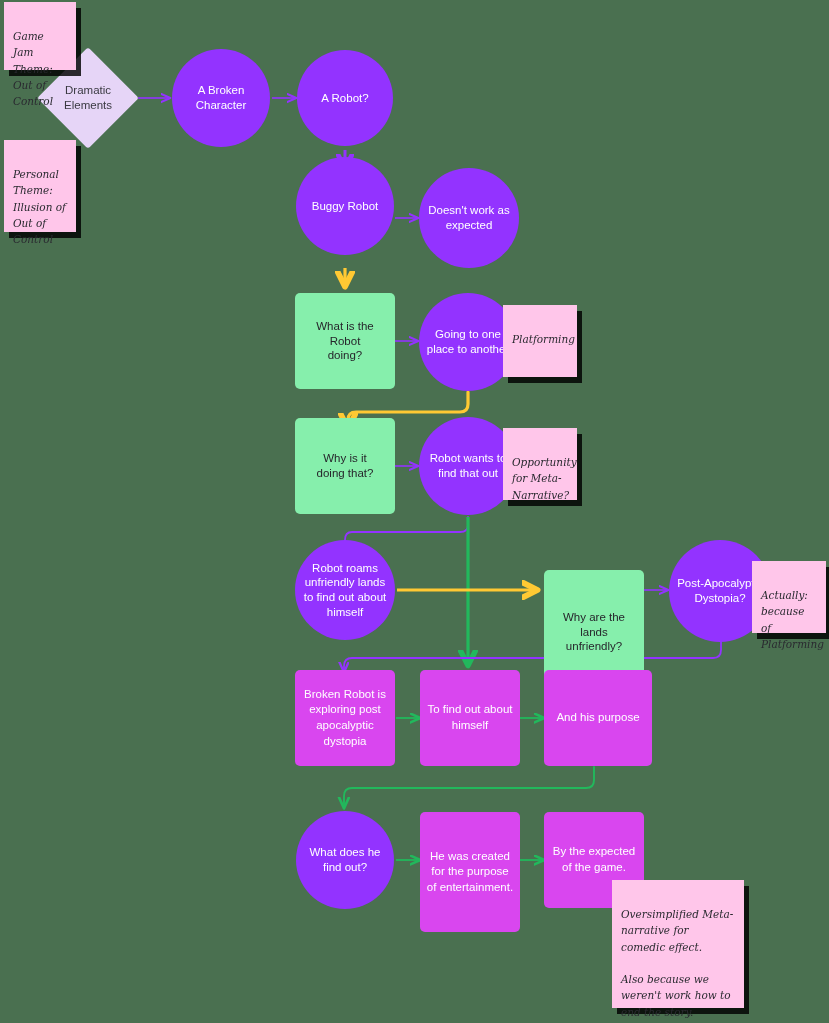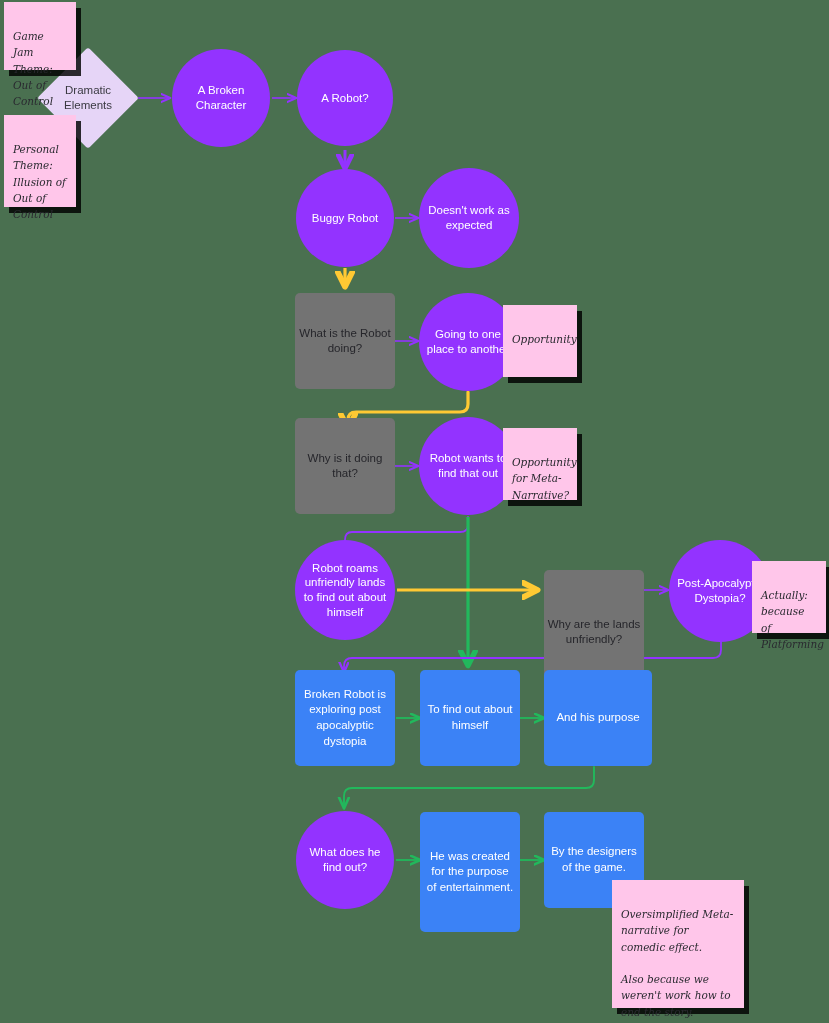--- a/index.html
+++ b/index.html
@@ -33,29 +33,29 @@
   }
   .circle {
     border-radius: 50%;
     background: #9333ff;
     color: #ffffff;
     font-size: 11.5px;
     line-height: 1.28;
     padding: 6px;
   }
   .rect-yellow {
-    background: #737373;
+    background: #86efac;
     color: #26262b;
     border-radius: 5px;
     font-size: 11.5px;
     line-height: 1.3;
-    padding: 2px;
+    padding: 19px;
   }
   .rect-green {
-    background: #3b82f6;
+    background: #d946ef;
     color: #ffffff;
     border-radius: 5px;
     font-size: 11.5px;
     line-height: 1.35;
     padding: 6px;
   }
   .diamond {
     background: #e6d5f7;
     color: #3a3a42;
     font-size: 11.5px;
@@ -144,24 +144,24 @@
     <path d="M594,767 L594,780 Q594,788 586,788 L352,788 Q344,788 344,796 L344,808" stroke="#22b85c" stroke-width="1.9" fill="none" stroke-linecap="round" marker-end="url(#ah-green)"></path>
 
     <path d="M396,860 L420,860" stroke="#22b85c" stroke-width="1.8" fill="none" marker-end="url(#ah-green)"></path>
 
     <path d="M520,860 L544,860" stroke="#22b85c" stroke-width="1.8" fill="none" marker-end="url(#ah-green)"></path>
   </svg>
 
   <div class="sticky" style="left:4px; top:2px; width:72px; height:68px;">Game Jam Theme:
 Out of Control</div>
 
-  <div class="sticky" style="left:4px; top:115px; width:72px; height:92px;">Personal Theme:
+  <div class="sticky" style="left:4px; top:140px; width:72px; height:92px;">Personal Theme:
 Illusion of Out of Control</div>
 
-  <div class="sticky front" style="left:503px; top:305px; width:74px; height:72px;">Opportunity</div>
+  <div class="sticky front" style="left:503px; top:305px; width:74px; height:72px;">Platforming</div>
 
   <div class="sticky front" style="left:752px; top:561px; width:74px; height:72px;">Actually: because of Platforming</div>
 
   <div class="sticky front" style="left:503px; top:428px; width:74px; height:72px;">Opportunity for Meta-Narrative?</div>
 
   <div class="sticky front" style="left:612px; top:880px; width:132px; height:128px;">Oversimplified Meta-narrative for comedic effect.
 
 Also because we weren't work how to end the story.</div>
 
   <div class="node diamond" style="left:52px; top:62px; width:72px; height:72px;">
@@ -169,21 +169,21 @@
   </div>
 
   <div class="node circle" style="left:172px; top:49px; width:98px; height:98px;">
     <span>A Broken Character</span>
   </div>
 
   <div class="node circle" style="left:297px; top:50px; width:96px; height:96px;">
     <span>A Robot?</span>
   </div>
 
-  <div class="node circle" style="left:296px; top:169px; width:98px; height:98px;align-items:center;">
+  <div class="node circle" style="left:296px; top:157px; width:98px; height:98px;align-items:center;">
     <span>Buggy Robot</span>
   </div>
 
   <div class="node circle" style="left:419px; top:168px; width:100px; height:100px;">
     <span>Doesn't work as expected</span>
   </div>
 
   <div class="node rect-yellow" style="left:295px; top:293px; width:100px; height:96px;">
     <span>What is the Robot doing?</span>
   </div>
@@ -226,16 +226,16 @@
 
   <div class="node circle" style="left:296px; top:811px; width:98px; height:98px;">
     <span>What does he find out?</span>
   </div>
 
   <div class="node rect-green" style="left:420px; top:812px; width:100px; height:120px;">
     <span>He was created for the purpose of entertainment.</span>
   </div>
 
   <div class="node rect-green" style="left:544px; top:812px; width:100px; height:96px;">
-    <span>By the designers of the game.</span>
+    <span>By the expected of the game.</span>
   </div>
 
 </div>
 
 </body></html>

